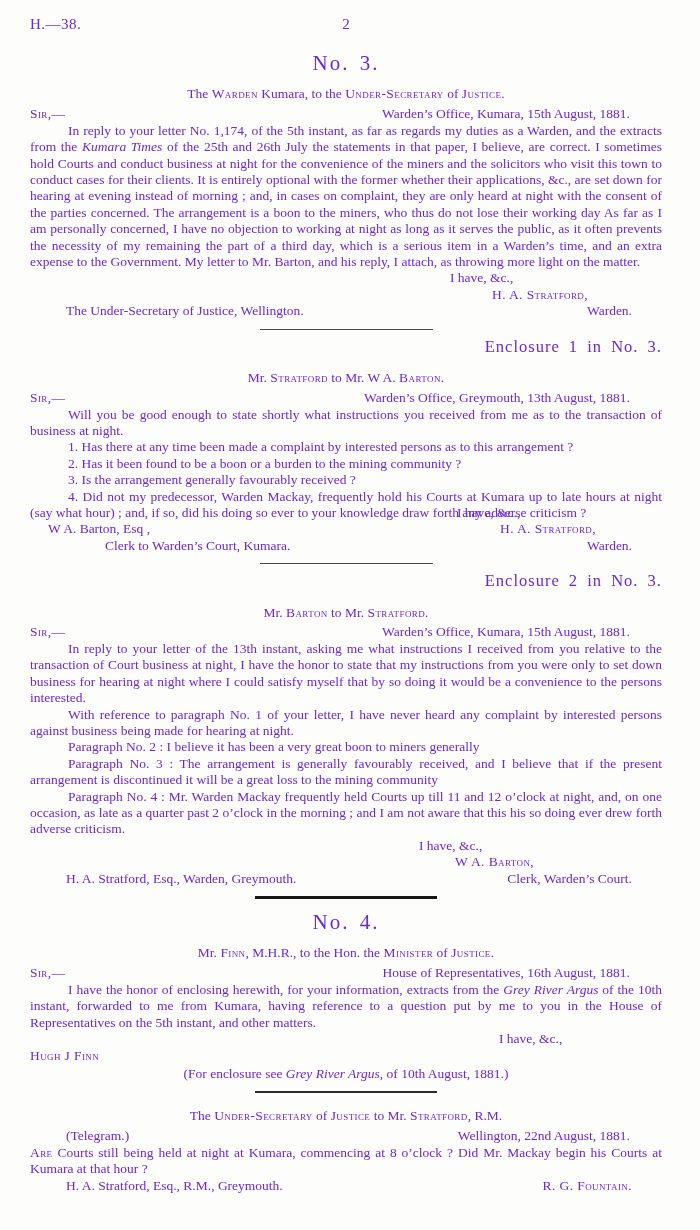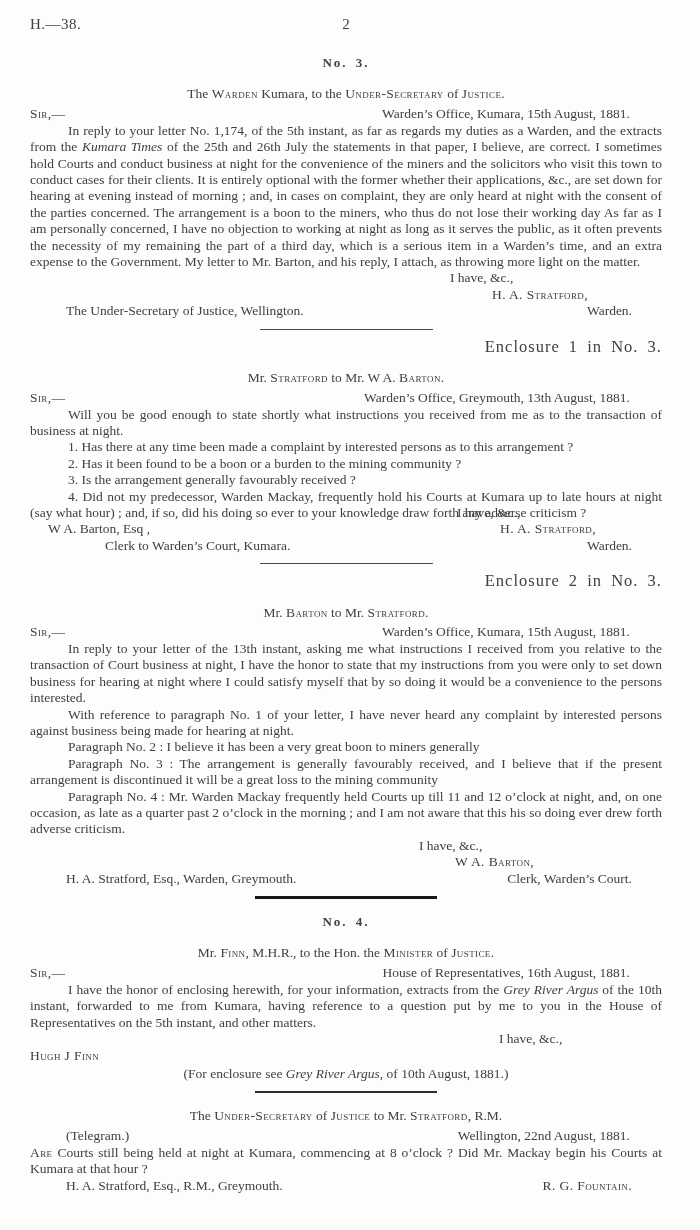--- a/index.html
+++ b/index.html
@@ -5,30 +5,30 @@
   html, body { margin:0; padding:0; background:#fdfdfb; }
   .sheet {
     position:relative;
     width:700px; height:1230px;
     box-sizing:border-box;
     padding:16px 38px 0 30px;
     background:#fdfdfb;
     font-family:"Liberation Serif","DejaVu Serif",serif;
     font-size:13.5px;
     line-height:16.4px;
-    color:#404040;
+    color:#6d28d9;
     overflow:hidden;
   }
   .doc-header { position:relative; height:24px; font-size:15px; }
   .doc-ref { position:absolute; left:0; top:0; letter-spacing:0.5px; }
   .page-num { position:absolute; left:0; right:0; text-align:center; }
 
   .sec-heading {
-    margin:15px 0 2px; text-align:center; font-weight:700;
-    font-size:13px; letter-spacing:2px; word-spacing:3px;
+    margin:15px 0 2px; text-align:center; font-weight:400;
+    font-size:21px; letter-spacing:2px; word-spacing:3px;
   }
   .enc-heading {
     margin:9px 0 2px; text-align:right; font-weight:400;
     font-size:16.5px; letter-spacing:1px; word-spacing:4px;
   }
   .sec-sub { text-align:center; margin:15px 0 2px;font-family:Liberation Serif, serif; }
 
   .sal-row { position:relative; margin-top:3px; height:17px; }
   .dateline { position:absolute; right:32px; top:0; white-space:nowrap; }
 

